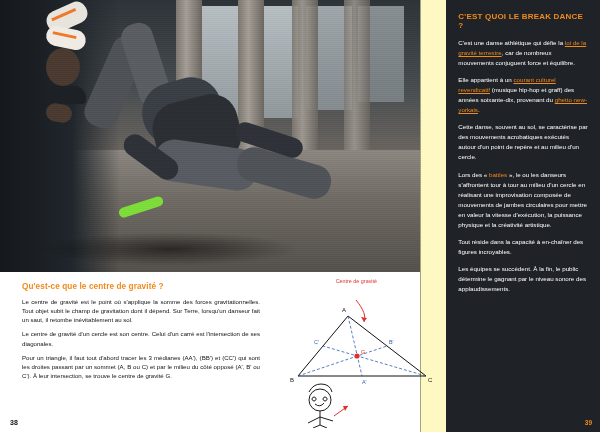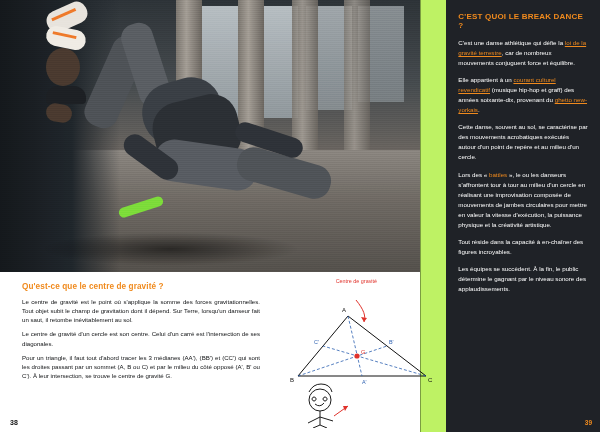--- a/index.html
+++ b/index.html
@@ -9,21 +9,21 @@
     font-family: "Liberation Sans", sans-serif;
     background: #ffffff;
     overflow: hidden;
   }
   .spread { position: relative; width: 600px; height: 432px; display: flex; }
 
   
   .page-left {
     position: relative;
     width: 482px; height: 432px;
-    background: #bef264;
+    background: #fef9c3;
     overflow: hidden;
   }
   .photo {
     position: absolute; left: 0; top: 0; width: 420px; height: 272px;
     overflow: hidden;
     background: #6d6a66;
   }
   
   .ph-floor {
     position: absolute; left:0; top:150px; width:420px; height:122px;

